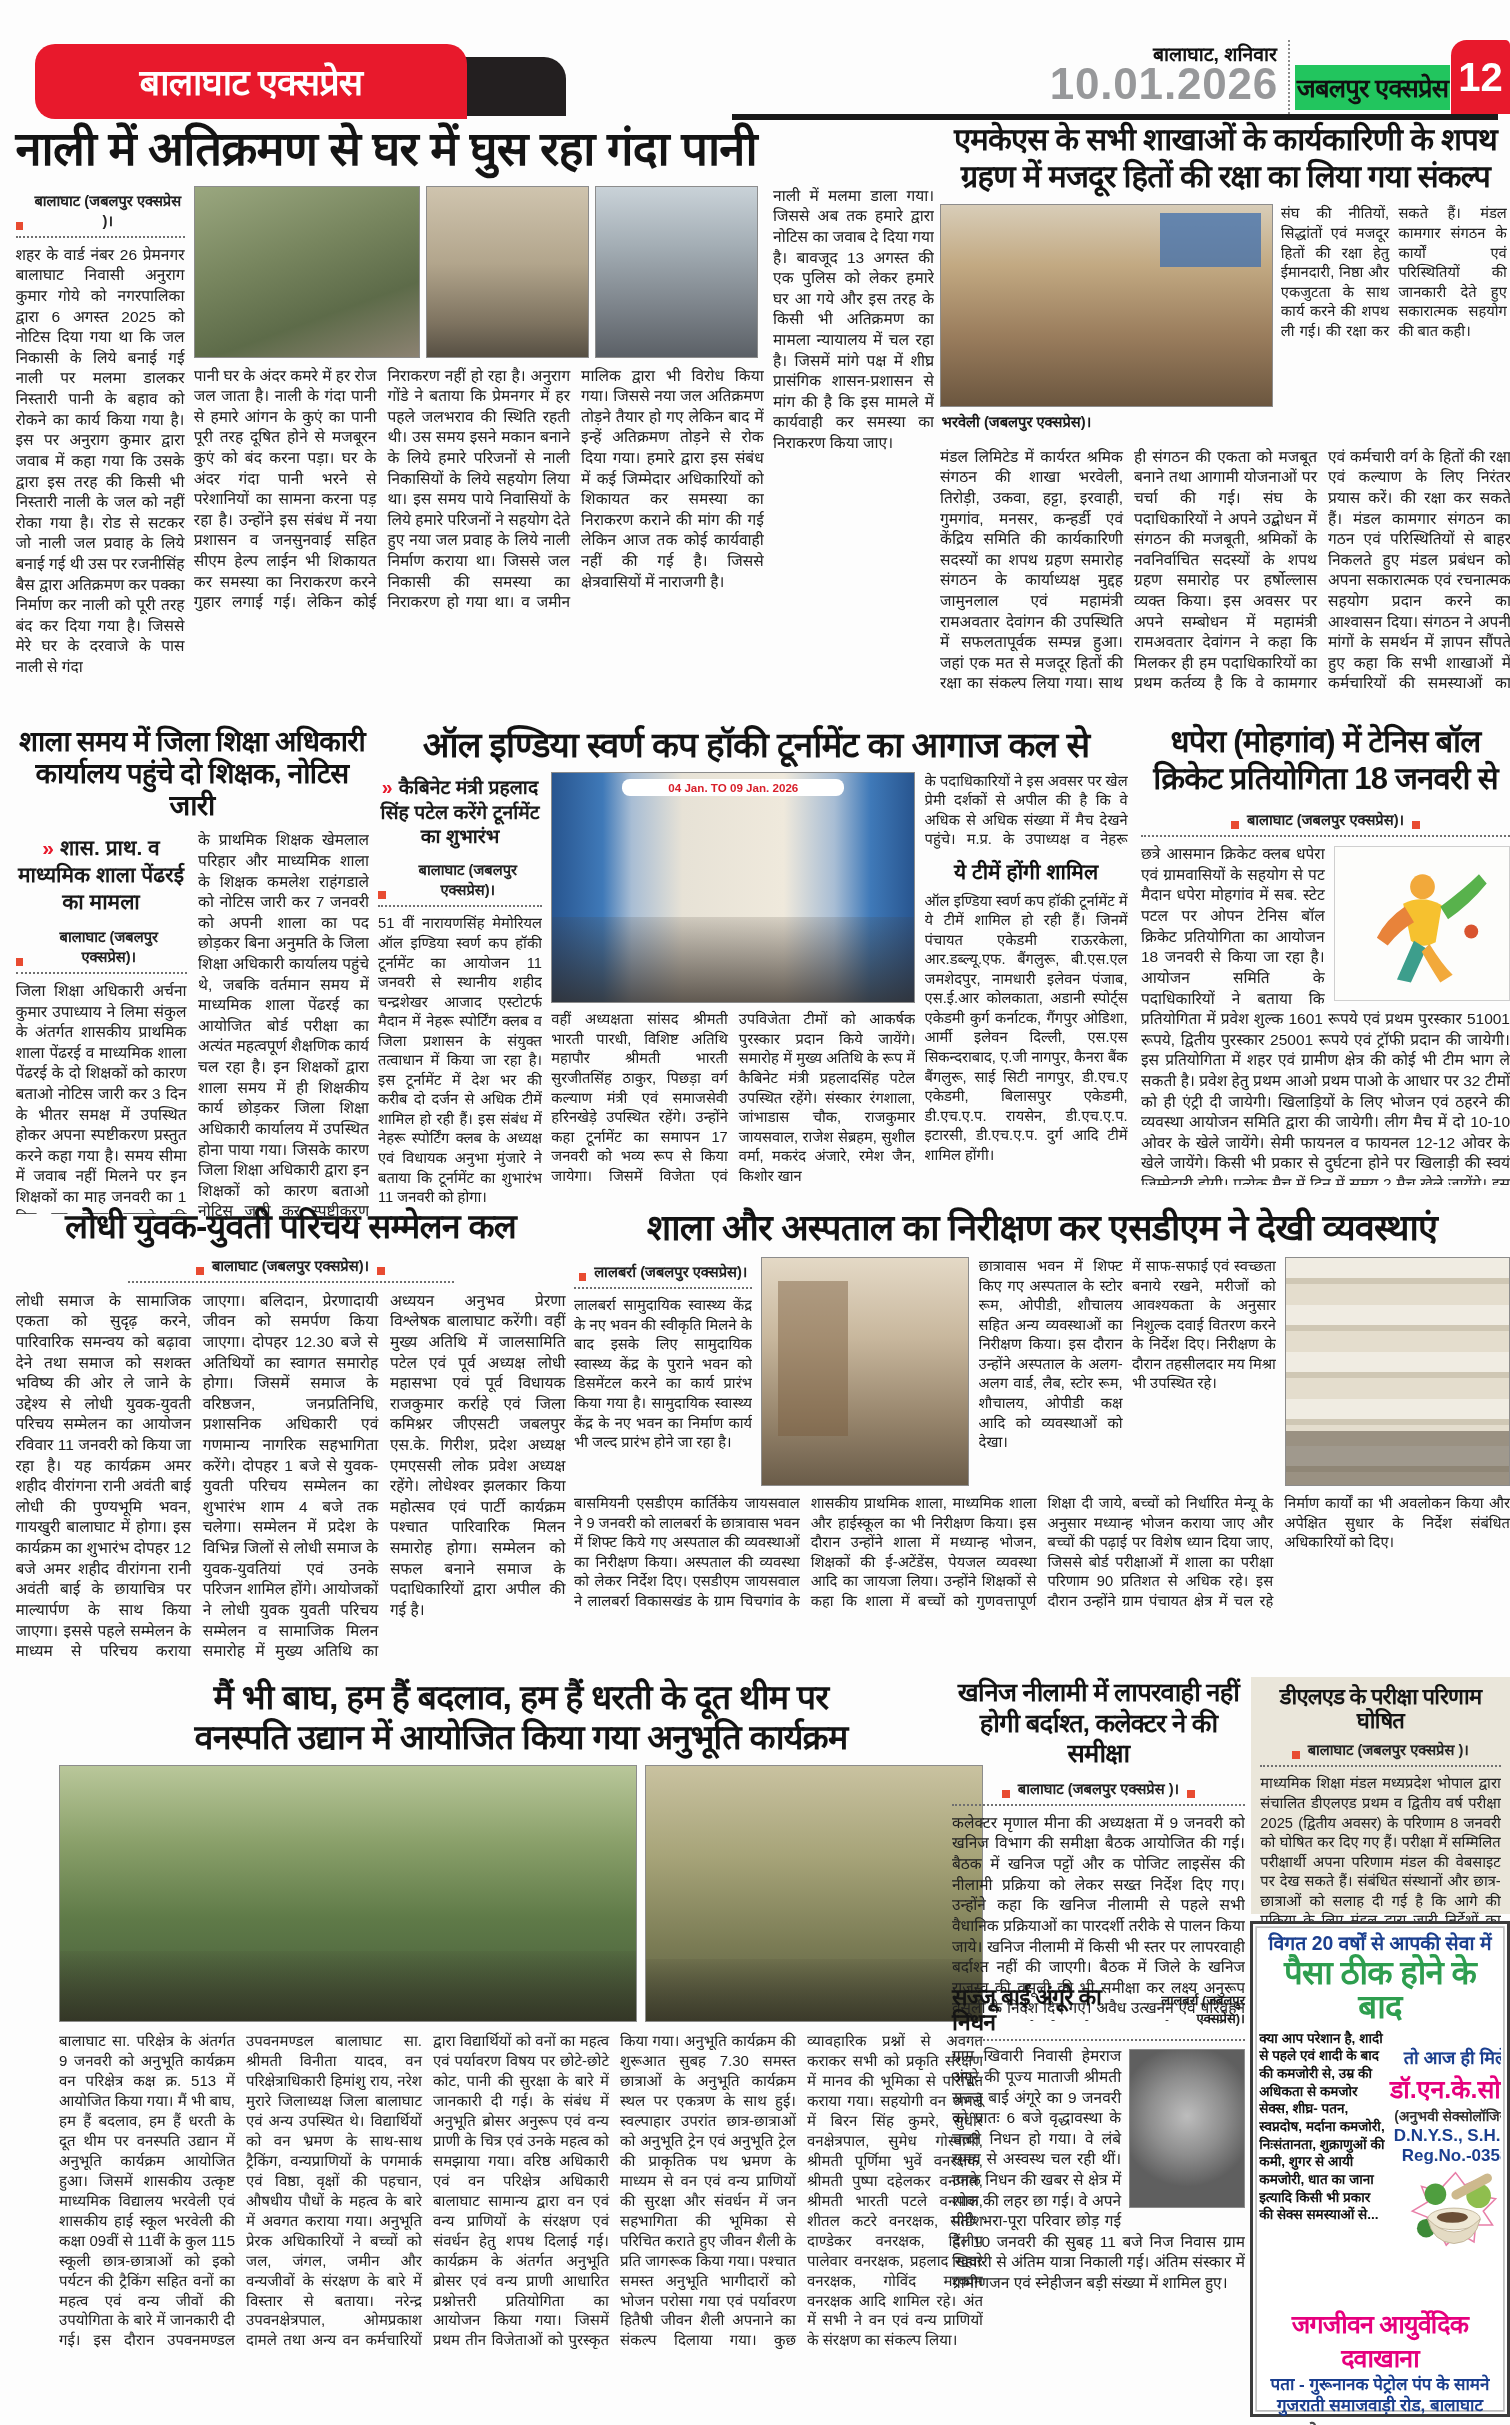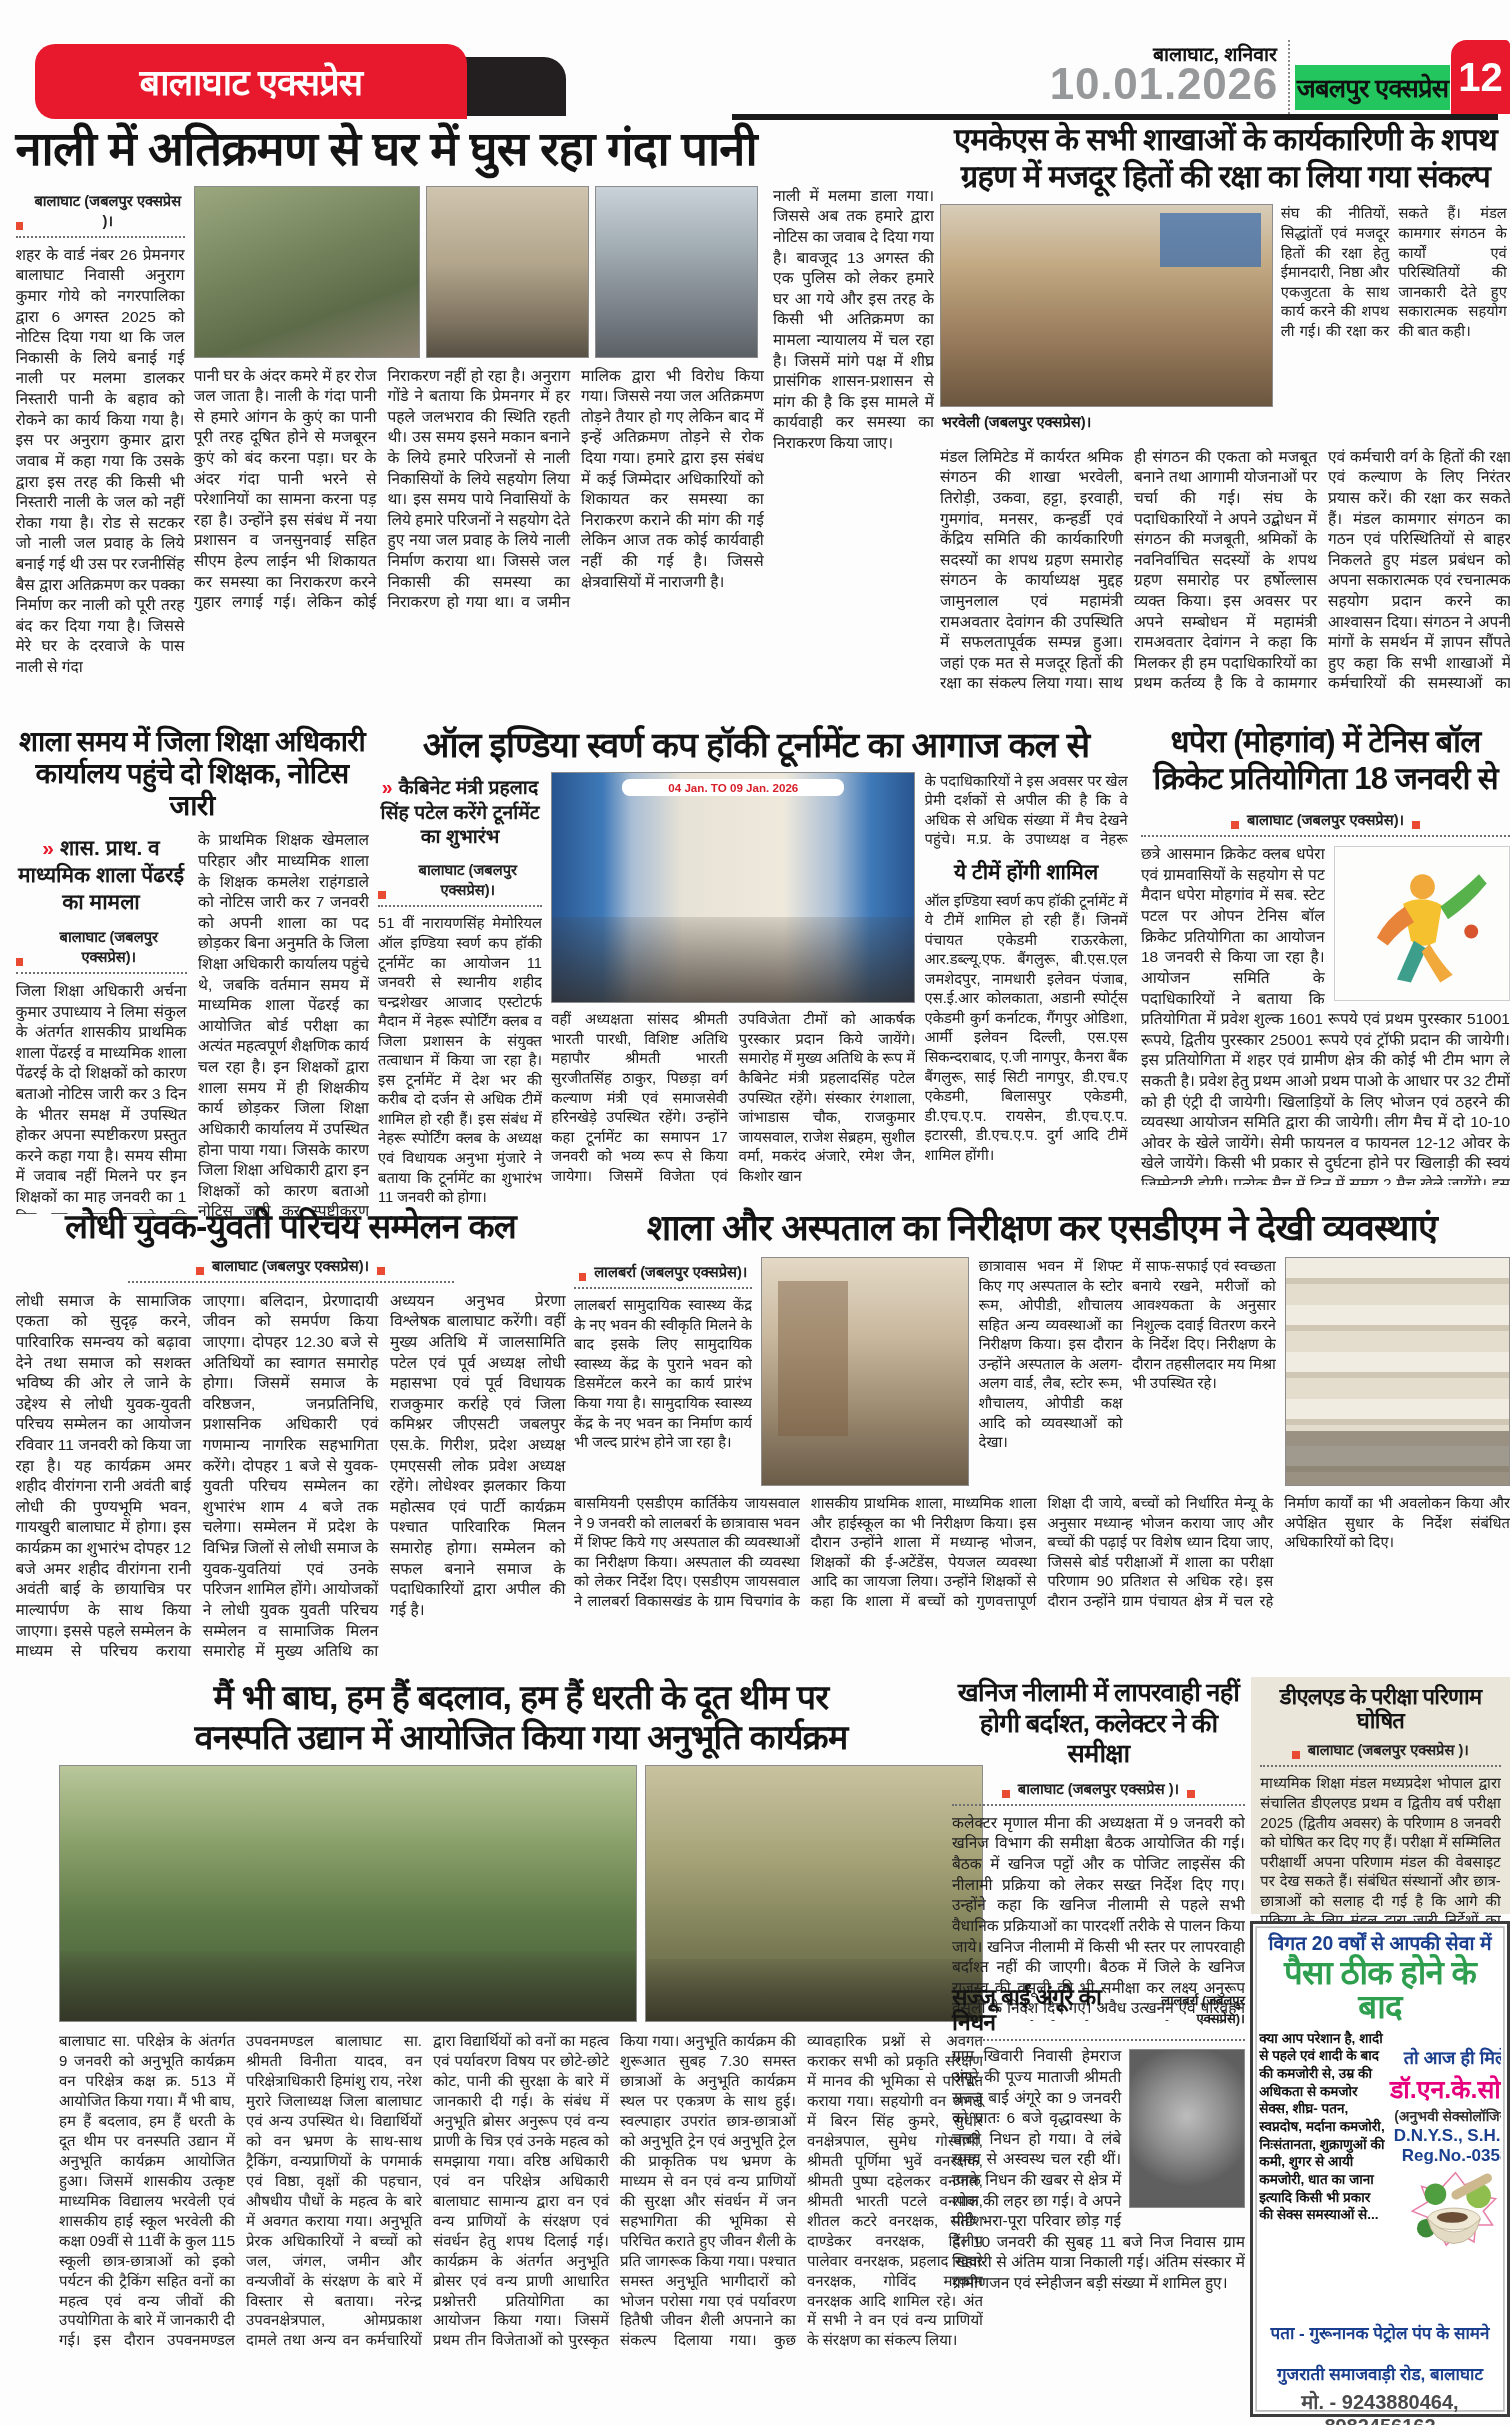--- a/index.html
+++ b/index.html
@@ -112,21 +112,21 @@
   #ad-l1{color:#1b3f8f;font-size:19.4px;font-weight:700;}
   #ad-l2{color:#2e9e4f;font-size:33px;font-weight:700;letter-spacing:-0.8px;line-height:1.05;}
   #ad-mid{display:flex;gap:4.7px;margin-top:4.7px;height:273px;overflow:hidden;}
   #ad-left{width:126px;flex:none;text-align:left;font-size:13.6px;line-height:1.3;font-weight:600;color:#111;}
   #ad-right{flex:1;display:flex;flex-direction:column;align-items:center;gap:1.6px;}
   #ad-meet{color:#1b3f8f;font-size:18px;font-weight:700;margin-top:15.5px;}
   #ad-doc{color:#e6007e;font-size:25px;font-weight:700;}
   #ad-exp{color:#333;font-size:14px;font-weight:700;}
   #ad-deg,#ad-reg{color:#1b3f8f;font-size:17px;font-weight:700;line-height:1.1;}
   #ad-name{color:#e6007e;font-size:25px;font-weight:700;letter-spacing:-0.8px;margin-top:3.1px;}
-  #ad-addr1,#ad-addr2{color:#1b3f8f;font-size:17px;font-weight:700;line-height:1.25;margin-top:20px;}
+  #ad-addr1,#ad-addr2{color:#1b3f8f;font-size:17px;font-weight:700;line-height:1.25;}
   #ad-phone{color:#4a4a4c;font-size:20px;font-weight:700;margin-top:3.1px;}
 </style>
 </head>
 <body>
 
 <div class="abs" id="hdr-black-tab"></div>
 <div class="abs" id="hdr-red">
     <span>बालाघाट एक्सप्रेस</span>
   </div>
 <div class="abs" id="hdr-rule"></div>
@@ -363,17 +363,18 @@
         <circle cx="44" cy="34" r="14" fill="#4f9e3f"></circle>
         <circle cx="100" cy="36" r="16" fill="#8fbe4e"></circle>
         <circle cx="32" cy="78" r="12" fill="#3d8a38"></circle>
         <rect x="62" y="18" width="58" height="12" rx="6" transform="rotate(-28 91 24)" fill="#cdb98d"></rect>
         <ellipse cx="68" cy="66" rx="34" ry="14" fill="#efe8d5" stroke="#b9ab8d"></ellipse>
         <path d="M34 66 Q68 100 102 66 Q96 96 68 98 Q40 96 34 66 Z" fill="#e4dbc4" stroke="#b9ab8d"></path>
         <ellipse cx="66" cy="64" rx="20" ry="7" fill="#6b4e35"></ellipse>
       </svg>
     </div>
   </div>
+  <div id="ad-name">जगजीवन आयुर्वेदिक दवाखाना</div>
   <div id="ad-addr1">पता - गुरूनानक पेट्रोल पंप के सामने</div>
   <div id="ad-addr2">गुजराती समाजवाड़ी रोड, बालाघाट</div>
   <div id="ad-phone">मो. - 9243880464, 8982456162</div>
 </div>
 
 
 </body></html>

